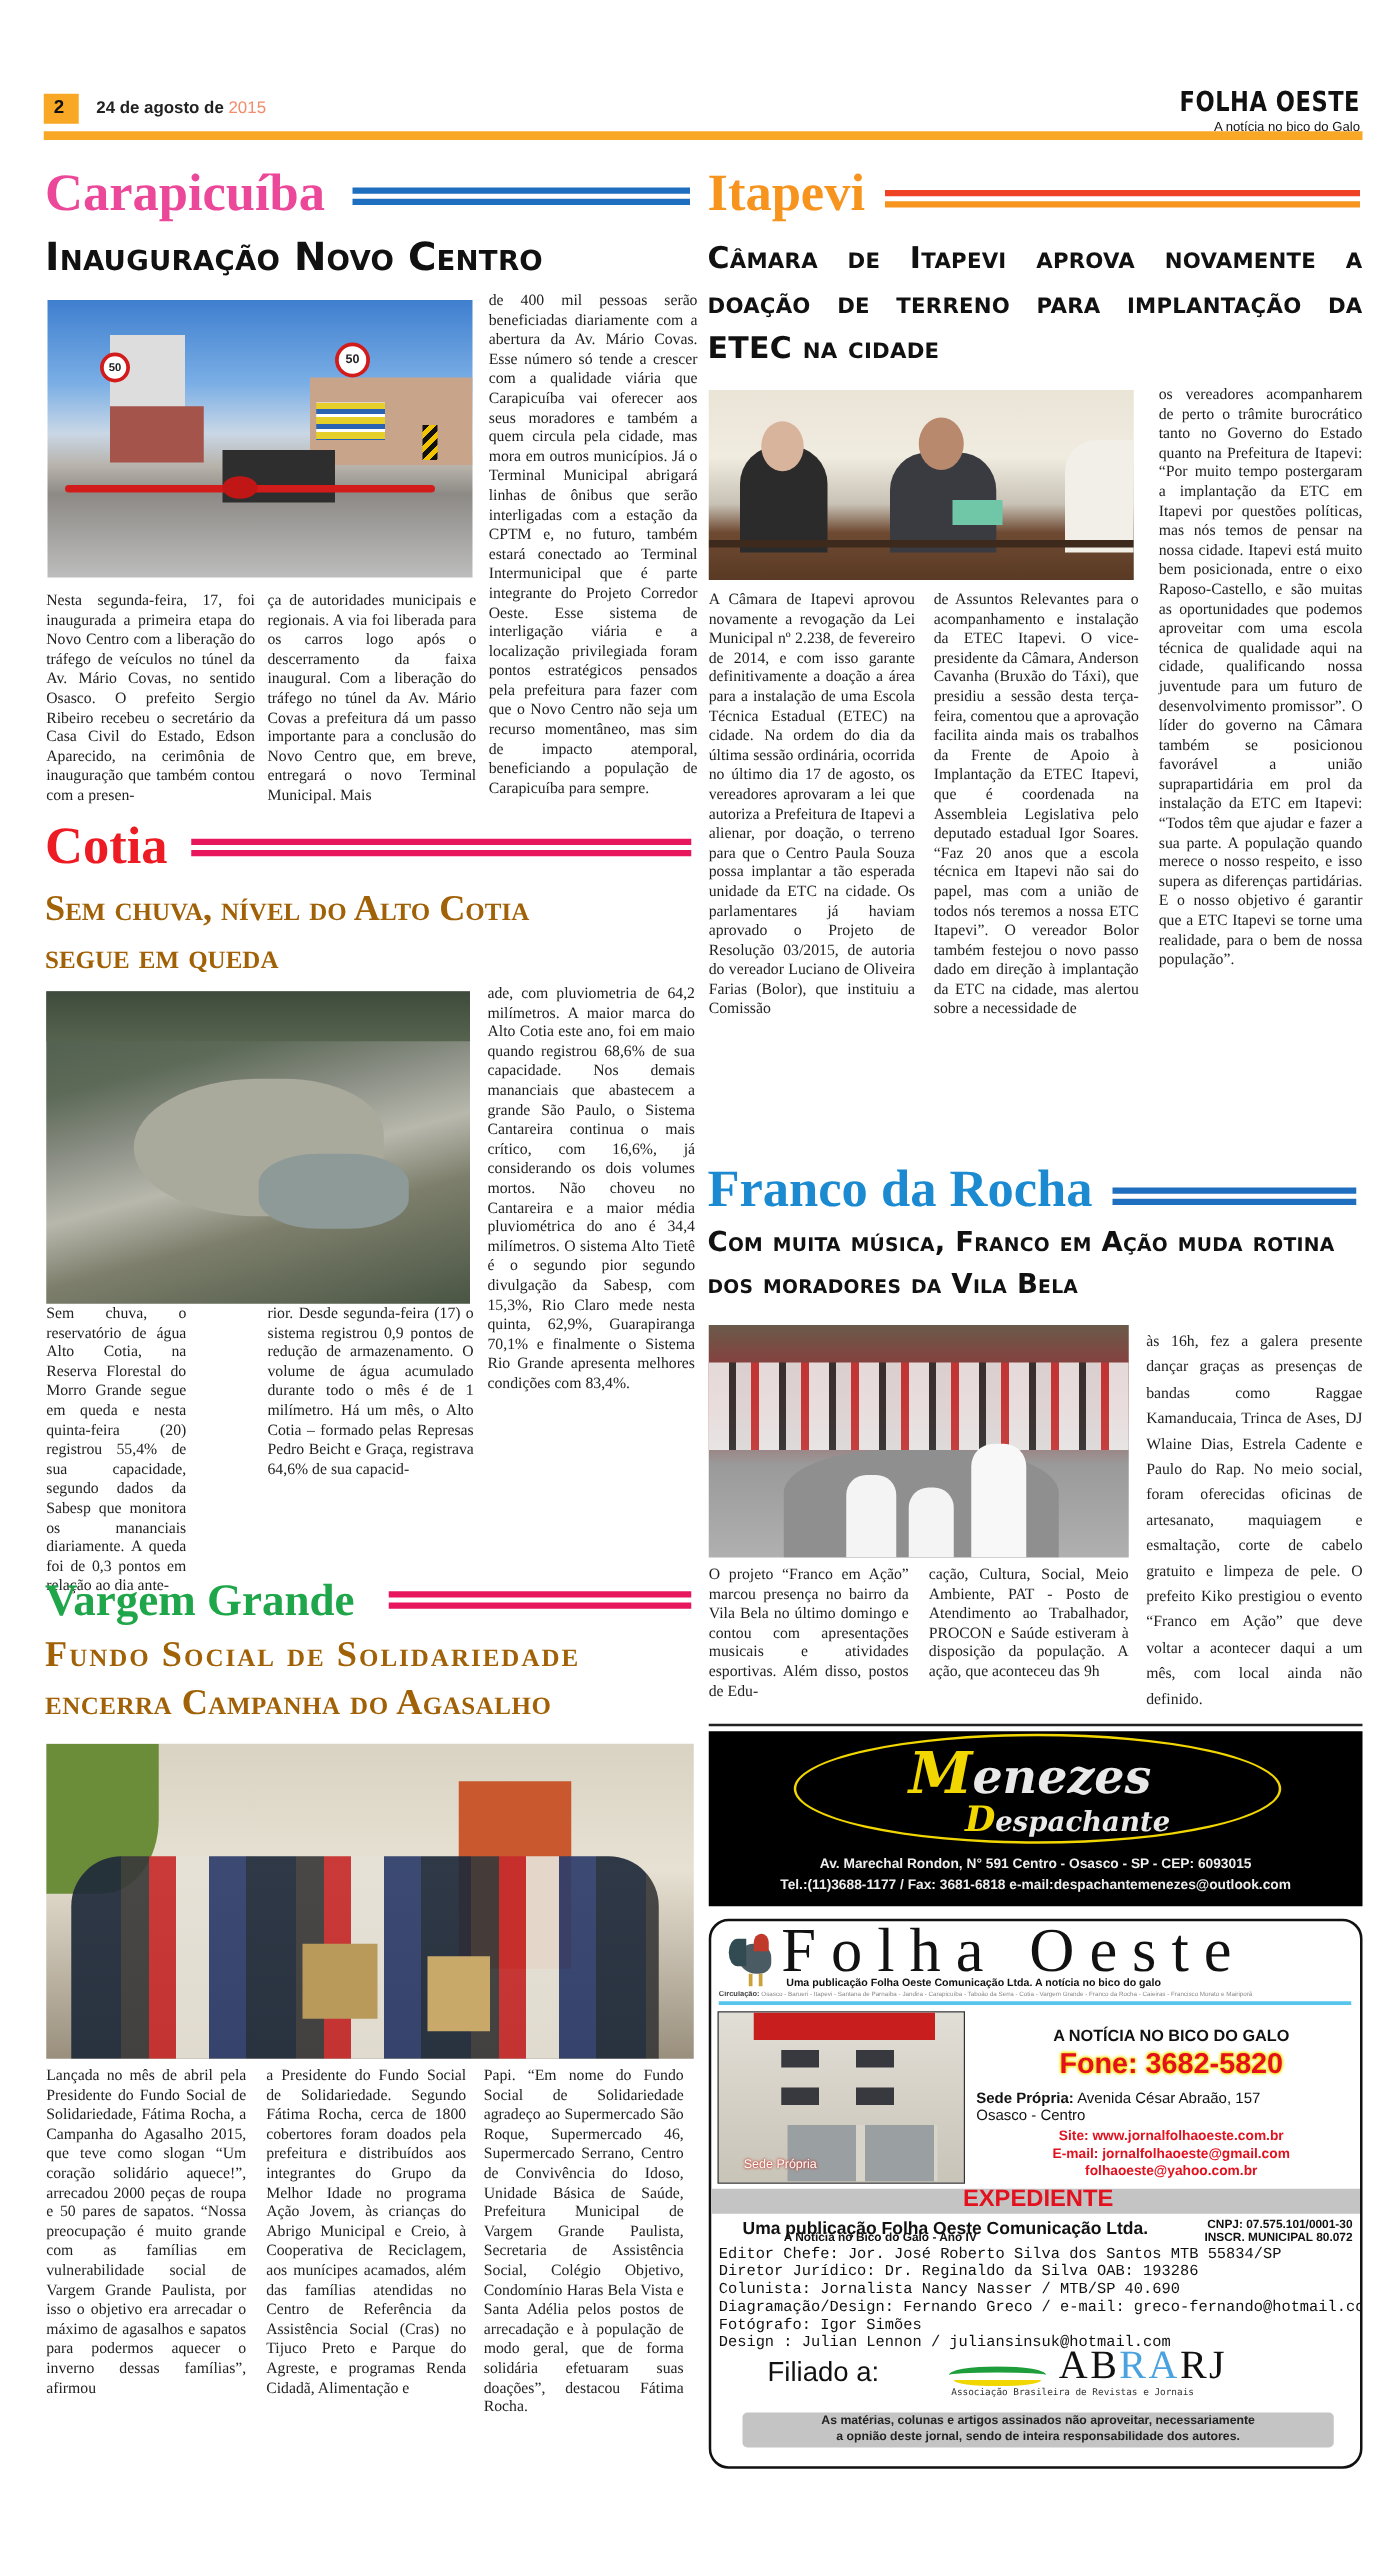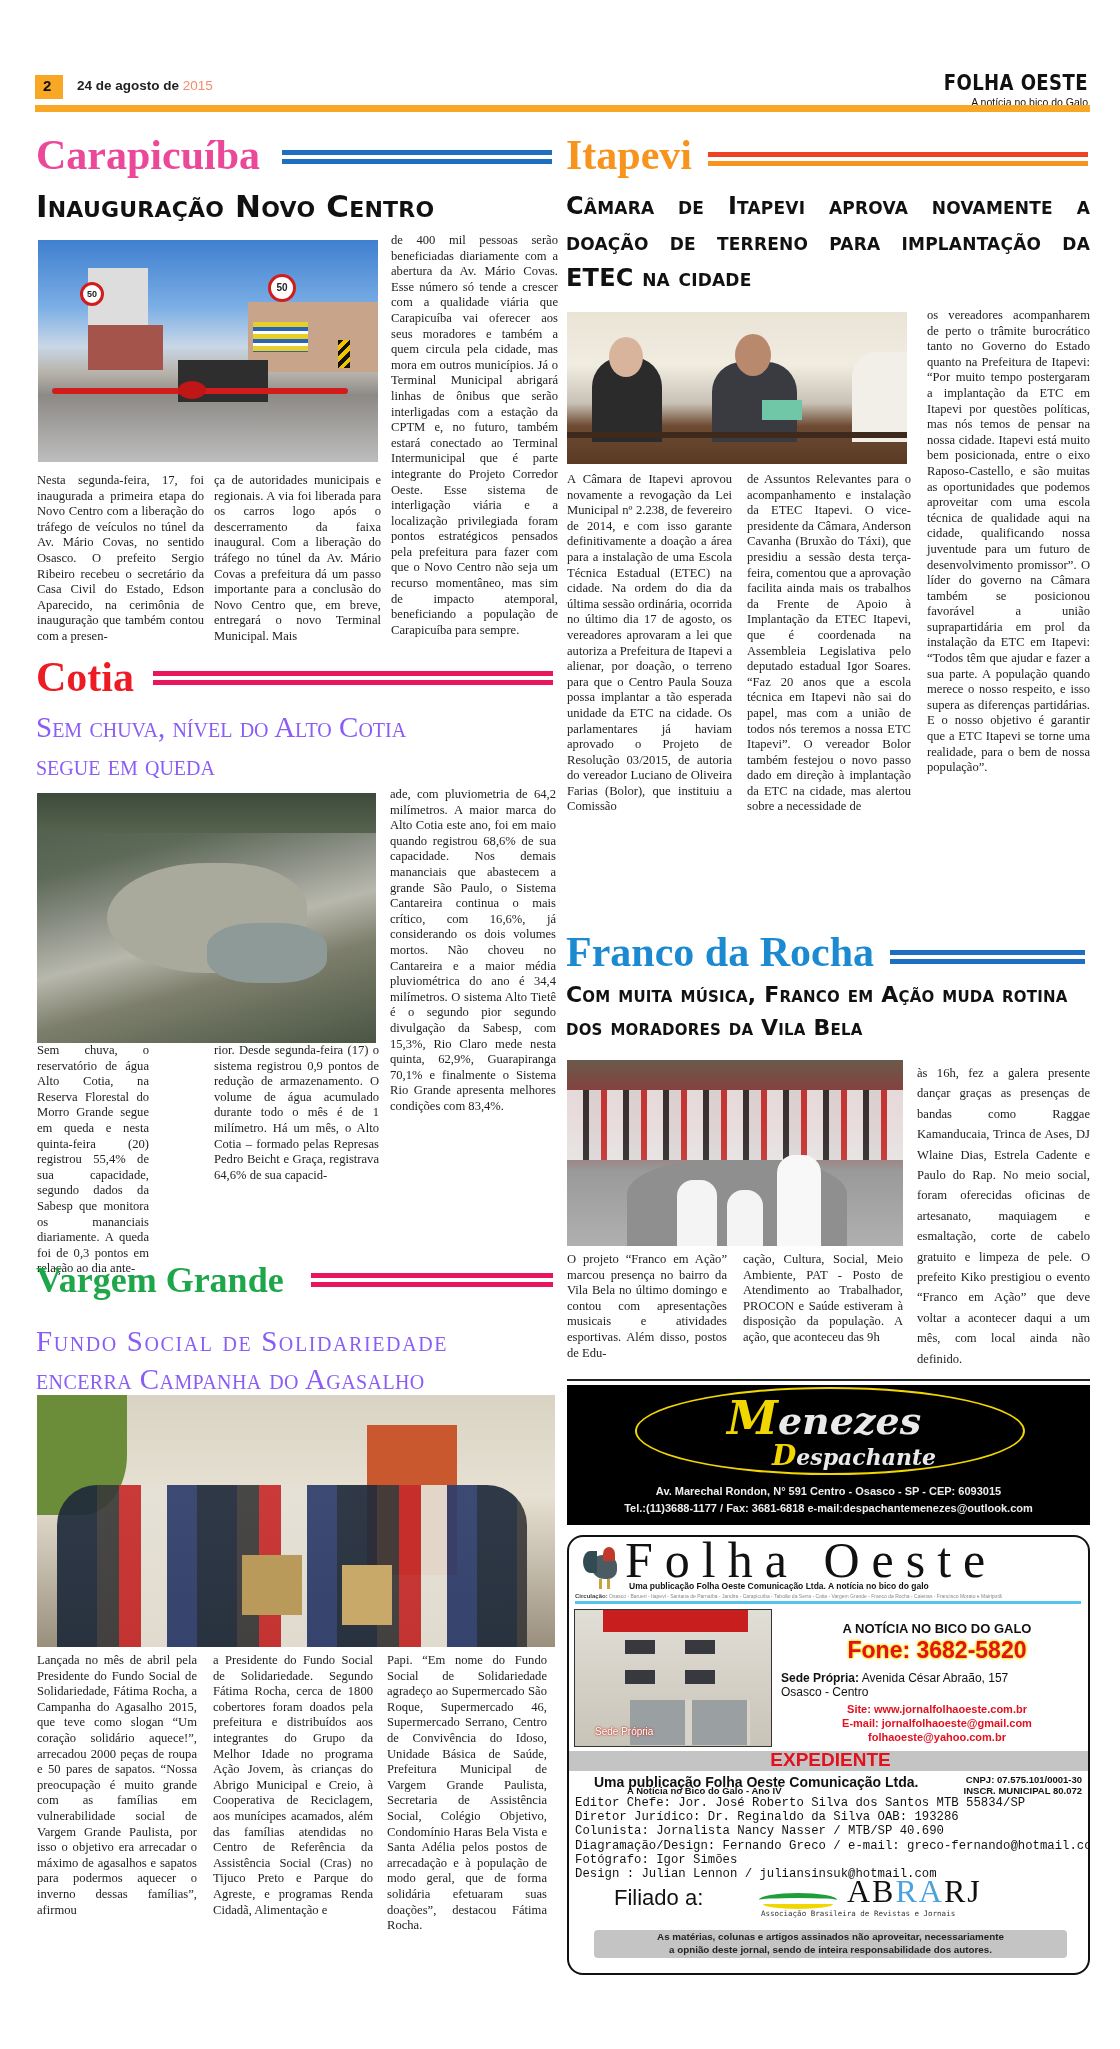--- a/index.html
+++ b/index.html
@@ -3,21 +3,21 @@
 <meta charset="utf-8">
 <style>
 *{box-sizing:border-box;margin:0;padding:0}
 body{width:1120px;height:2049px;background:#fff;position:relative;overflow:hidden;font-family:"Liberation Serif",serif;color:#222}
 .abs{position:absolute}
 .col{position:absolute;font-family:"Liberation Serif",serif;font-size:12.6px;line-height:15.6px;text-align:justify;color:#222;hyphens:manual}
 .sect{position:absolute;font-family:"Liberation Serif",serif;font-weight:bold;font-size:42px;line-height:44px;white-space:nowrap}
 .bars{position:absolute;height:16px}
 .bars div{height:5px;margin-bottom:4px}
 .head-sans{position:absolute;font-family:"DejaVu Sans",sans-serif;font-weight:bold;color:#111;font-variant:small-caps;letter-spacing:0.2px}
-.head-serif{position:absolute;font-family:"Liberation Serif",serif;font-weight:normal;color:#8b5cf6;font-variant:small-caps}
+.head-serif{position:absolute;font-family:"Liberation Serif",serif;font-weight:bold;color:#a16207;font-variant:small-caps}
 .photo{position:absolute;overflow:hidden}
 </style>
 </head>
 <body>
 
 <div class="abs" style="left:35px;top:70px;width:1055px;height:42px;">
   <div class="abs" style="left:0;top:5px;width:28px;height:24px;background:#F9A825;"></div>
   <span class="abs" style="left:8px;top:7px;font-family:'Liberation Sans',sans-serif;font-weight:bold;font-size:15px;color:#111;">2</span>
   <div class="abs" style="left:42px;top:8px;font-family:'Liberation Sans',sans-serif;font-size:13.5px;font-weight:bold;color:#222;white-space:nowrap;">
     <span>24 de agosto de </span><span style="color:#F28C6B;font-weight:normal;">2015</span>
@@ -112,21 +112,21 @@
 <div class="col" style="left:917px;top:1063px;width:173px;line-height:20.4px;">às 16h, fez a galera presente dançar graças as presenças de bandas como Raggae Kamanducaia, Trinca de Ases, DJ Wlaine Dias, Estrela Cadente e Paulo do Rap. No meio social, foram oferecidas oficinas de artesanato, maquiagem e esmaltação, corte de cabelo gratuito e limpeza de pele. O prefeito Kiko prestigiou o evento “Franco em Ação” que deve voltar a acontecer daqui a um mês, com local ainda não definido.</div>
 
 <div class="abs" style="left:567px;top:1379px;width:523px;height:2px;background:#222;"></div>
 
 <div class="sect" style="left:36px;top:1258px;color:#1FA64A;font-size:36px;">Vargem Grande</div>
 <div class="bars" style="left:311px;top:1273px;width:242px;">
   <div style="background:#E8175D"></div>
     <div style="background:#E8175D"></div>
 </div>
 <div class="head-serif" style="left:36px;top:1305px;width:520px;font-size:29px;line-height:38px;text-align:justify;">
-  <div style="letter-spacing:1.6px;margin-top:17px;">Fundo Social de Solidariedade</div>
+  <div style="letter-spacing:1.6px;">Fundo Social de Solidariedade</div>
   <div style="letter-spacing:0.4px;">encerra Campanha do Agasalho</div>
 </div>
 
 <div class="photo" style="left:37px;top:1395px;width:518px;height:252px;background:linear-gradient(180deg,#d9d3c4 0%,#e7e1d3 40%,#9a8f7d 100%);">
   <div class="abs" style="left:0;top:0;width:90px;height:120px;background:#6b8d3a;border-radius:0 0 50% 0;"></div>
   <div class="abs" style="left:330px;top:30px;width:90px;height:150px;background:#c9582e;"></div>
   <div class="abs" style="left:20px;top:90px;width:470px;height:162px;background:repeating-linear-gradient(90deg,#1f2a3a 0 40px,#3a3a3a 40px 62px,#c62b2b 62px 84px,#e6e1d6 84px 110px,#2d3d6b 110px 140px);border-radius:40px 40px 0 0;opacity:.92;"></div>
   <div class="abs" style="left:205px;top:160px;width:60px;height:60px;background:#b99a5b;"></div>
   <div class="abs" style="left:305px;top:170px;width:50px;height:60px;background:#c8a96a;"></div>
 </div>

